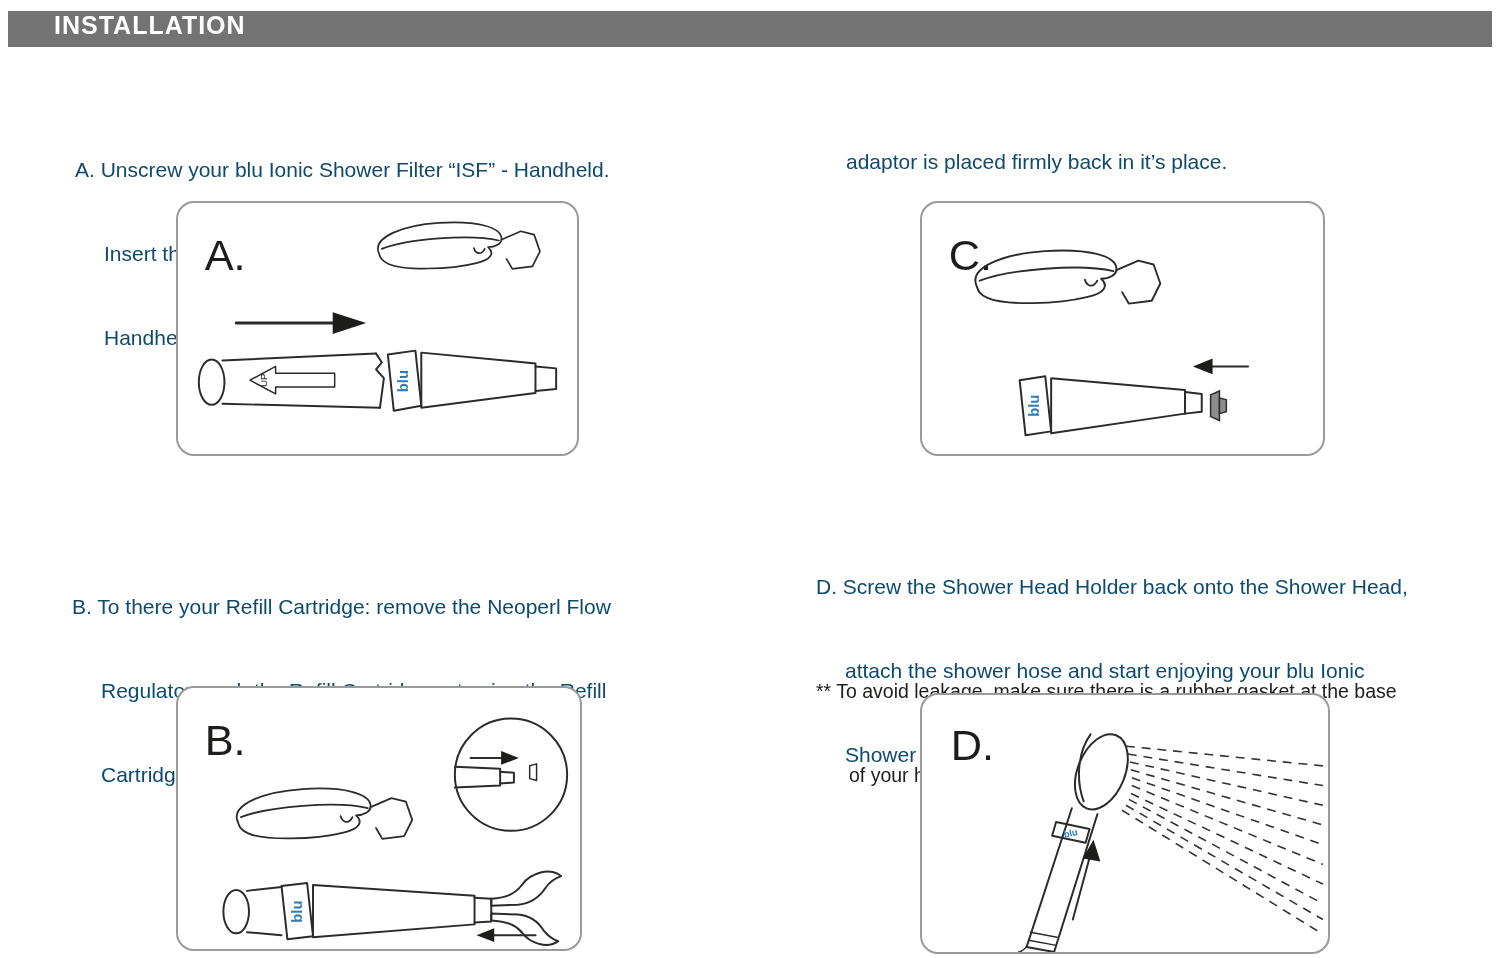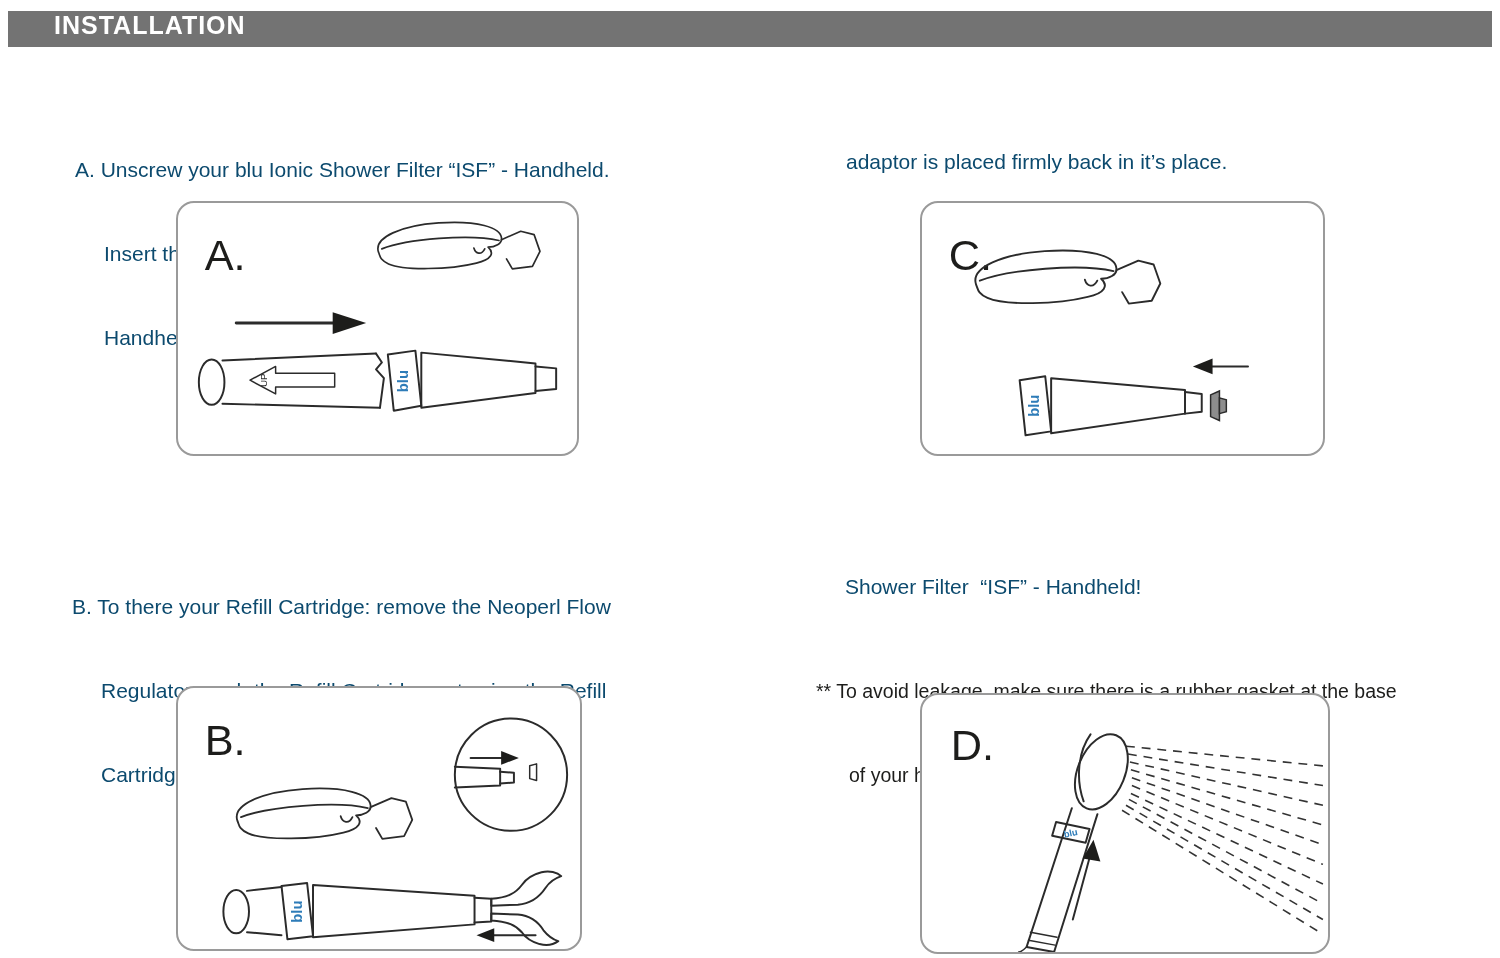--- a/index.html
+++ b/index.html
@@ -51,20 +51,22 @@
   <div class="cont">adaptor is placed firmly back in it’s place.</div>
 </section>
 
 <section class="instr" style="left:72px; top:537px;">
   <div>B. To there your Refill Cartridge: remove the Neoperl Flow</div>
   <div class="cont">Regulator, push the Refill Cartridge out using the Refill</div>
   <div class="cont">Cartridge Ejector.</div>
 </section>
 
 <section class="instr" style="left:816px; top:517px;">
+  <div>D. Screw the Shower Head Holder back onto the Shower Head,</div>
+  <div class="cont">attach the shower hose and start enjoying your blu Ionic</div>
   <div class="cont">Shower Filter  “ISF” - Handheld!</div>
 </section>
 
 <section class="footnote" style="left:816px; top:621px;">
   <div>** To avoid leakage, make sure there is a rubber gasket at the base</div>
   <div class="cont">of your hose</div>
 </section>
 
 <div class="dbox" style="left:176px; top:201px; width:403px; height:255px;">
   <svg viewBox="0 0 403 255">

